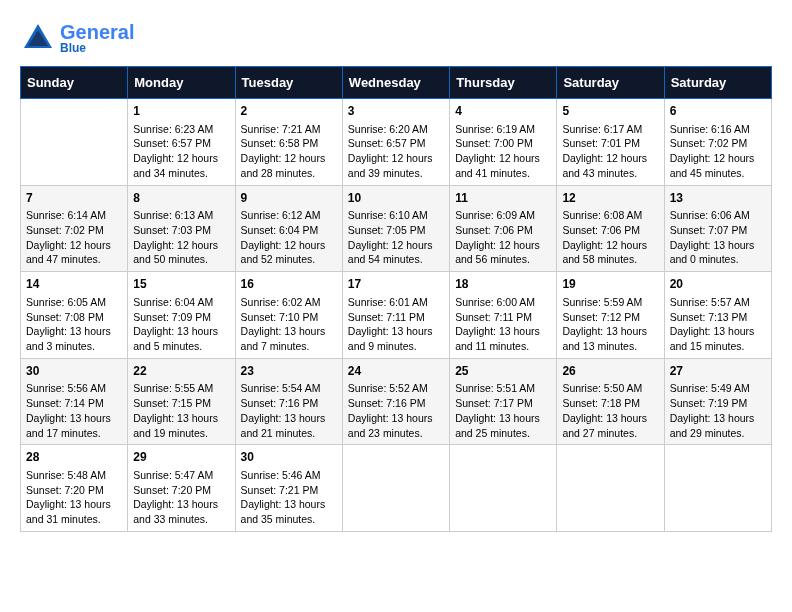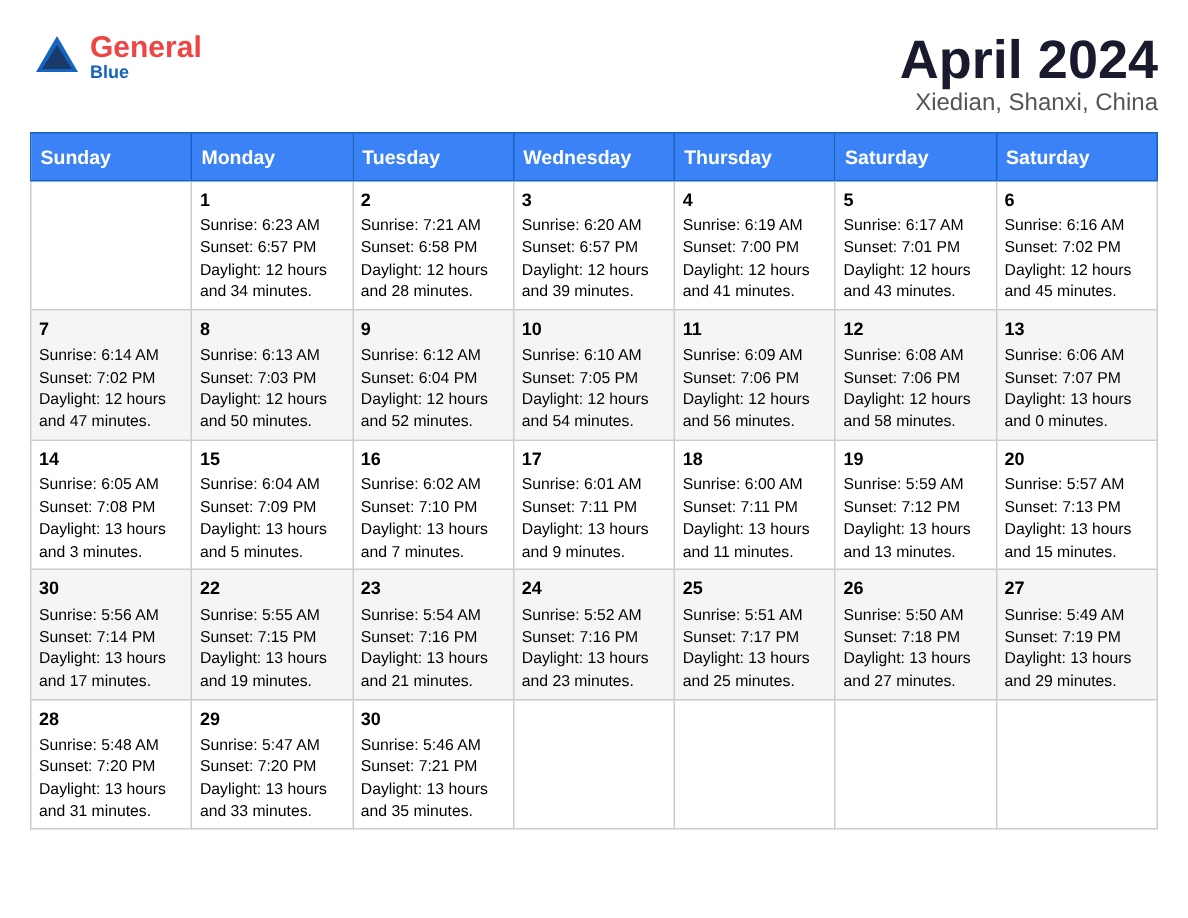--- a/index.html
+++ b/index.html
@@ -12,21 +12,21 @@
     }
     .header-area {
       display: flex;
       justify-content: space-between;
       align-items: flex-start;
       margin-bottom: 10px;
     }
     .logo-general {
       font-size: 20px;
       font-weight: bold;
-      color: #ef4444;
+      color: #3b82f6;
       line-height: 1;
     }
     .logo-blue {
       font-size: 12px;
       font-weight: bold;
       color: #1565c0;
       line-height: 1;
     }
     .title-area {
       text-align: right;
@@ -40,21 +40,21 @@
     .location-title {
       font-size: 16px;
       color: #555;
     }
     .calendar-table {
       width: 100%;
       border-collapse: collapse;
       table-layout: fixed;
     }
     .calendar-table th {
-      background-color: #3b82f6;
+      background-color: #0f172a;
       color: #fff;
       text-align: left;
       padding: 8px 6px;
       font-size: 13px;
       border: 1px solid #1565c0;
     }
     .calendar-table td {
       border: 1px solid #ccc;
       vertical-align: top;
       padding: 4px 5px;
@@ -92,24 +92,20 @@
   <div class="logo-wrapper">
     <svg width="36" height="36" viewBox="0 0 36 36">
       <polygon points="18,4 32,28 4,28" fill="#1565c0"></polygon>
       <polygon points="18,10 28,26 8,26" fill="#1a3a6b"></polygon>
     </svg>
     <div class="logo-text-group">
       <span class="logo-general">General</span>
       <span class="logo-blue">Blue</span>
     </div>
   </div>
-  <div class="title-area">
-    <div class="month-title">April 2024</div>
-    <div class="location-title">Xiedian, Shanxi, China</div>
-  </div>
 </div>
 
 <table class="calendar-table">
   <thead>
     <tr>
     <th>Sunday</th>
         <th>Monday</th>
         <th>Tuesday</th>
         <th>Wednesday</th>
         <th>Thursday</th>

